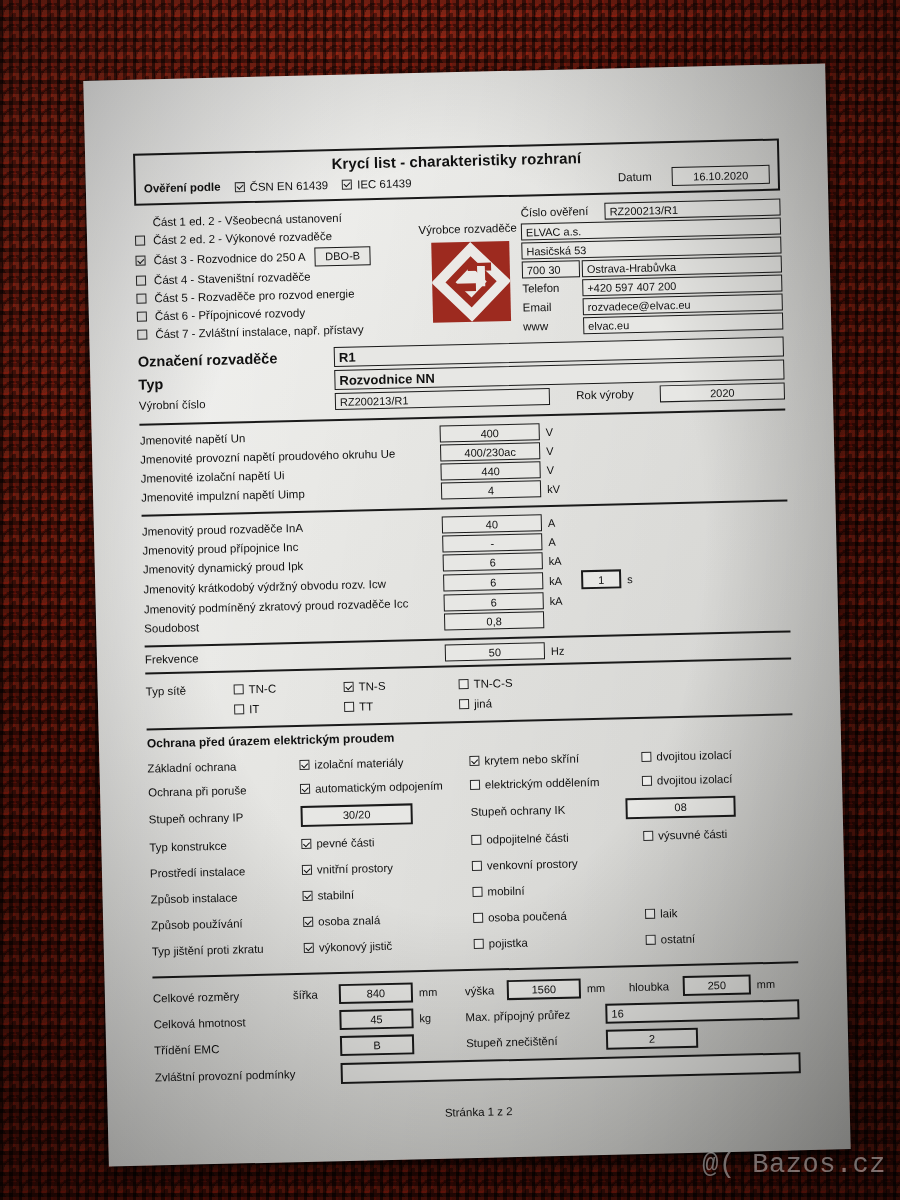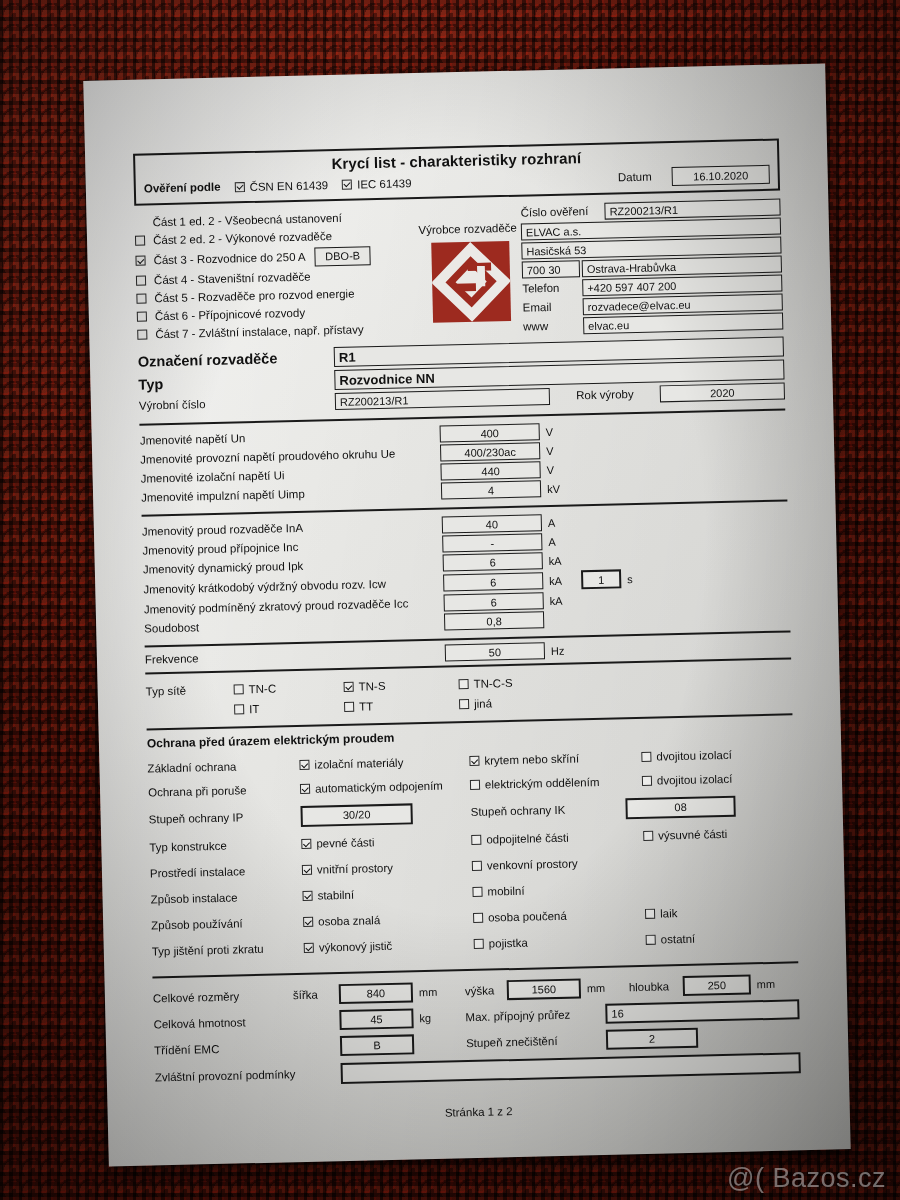--- a/index.html
+++ b/index.html
@@ -94,24 +94,24 @@
   
   #titlebox{border:2px solid #1a1a1a;padding:4px 8px 5px;}
   #titlebox .t{text-align:center;font-size:15px;font-weight:bold;letter-spacing:.1px;}
   #titlebox .sub{display:flex;align-items:center;margin-top:3px;gap:14px;}
 
   
   .logo{width:78px;height:80px;background:#9d2a1f;position:relative;}
 
   
   #wm{
-    position:absolute;right:14px;bottom:6px;
+    position:absolute;right:14px;bottom:20px;
     font-size:27px;color:rgba(255,255,255,.42);
     letter-spacing:.5px;text-shadow:0 1px 2px rgba(0,0,0,.35);
-    font-family:Liberation Sans, sans-serif;
+    font-family:Liberation Mono, monospace;
   }
 </style>
 </head>
 <body>
 
 <div id="carpet"></div>
 
 <div id="paper-wrap">
   <div id="paper"></div>
 

